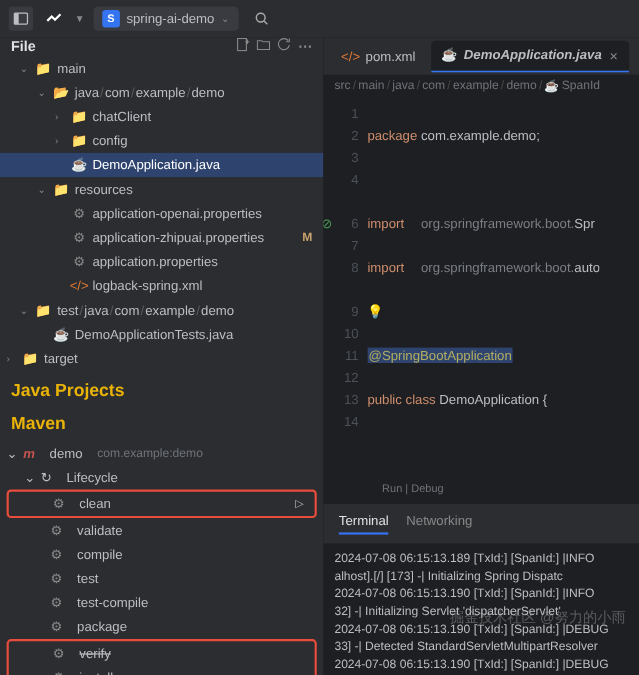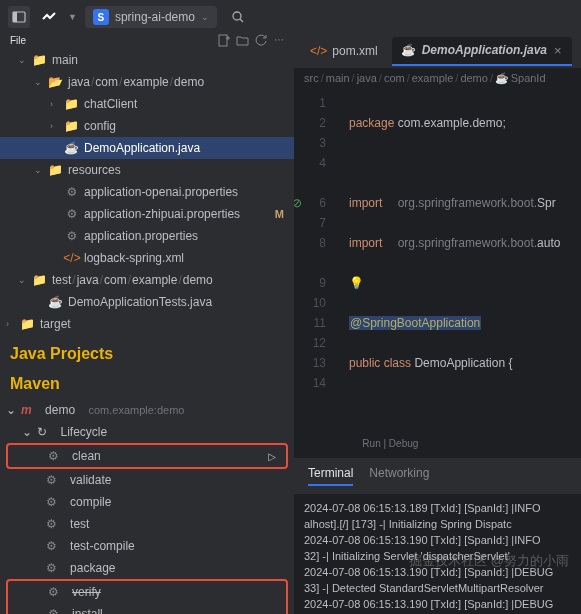--- a/index.html
+++ b/index.html
@@ -6,21 +6,21 @@
 body { background:#1e1f22; color:#bcbec4; font-size:12px; overflow:hidden; width:581px; height:614px; position:relative; }
 .titlebar { height:34px; background:#2b2d30; display:flex; align-items:center; padding:0 8px; gap:8px; }
 .titlebar .tb-icon { width:22px; height:22px; display:flex; align-items:center; justify-content:center; border-radius:3px; color:#bcbec4; }
 .titlebar .tb-icon.active { background:#393b40; }
 .proj-chip { display:flex; align-items:center; gap:6px; background:#393b40; padding:3px 8px; border-radius:4px; }
 .proj-chip .chip-icon { width:16px; height:16px; background:#3574f0; border-radius:3px; display:flex; align-items:center; justify-content:center; color:#fff; font-weight:bold; font-size:10px; }
 .proj-chip .chev { color:#888; font-size:9px; }
 .search-icon { margin-left:6px; color:#a9a9a9; }
 .main-area { display:flex; height:580px; }
 .sidebar { width:294px; background:#2b2d30; display:flex; flex-direction:column; overflow:hidden; }
-.panel-header { height:28px; display:flex; align-items:center; padding:0 10px; font-weight:400; color:#dfe1e5; font-size:10px; justify-content:space-between; }
+.panel-header { height:28px; display:flex; align-items:center; padding:0 10px; font-weight:700; color:#dfe1e5; font-size:13px; justify-content:space-between; }
 .panel-header .actions { display:flex; gap:6px; color:#888; }
 .tree { padding:2px 0; }
 .tree-item { display:flex; align-items:center; height:22px; padding-left:var(--pad,10px); cursor:pointer; gap:4px; white-space:nowrap; position:relative; }
 .tree-item.selected { background:#2e436e; }
 .tree-item .arrow { width:10px; color:#888; font-size:9px; }
 .tree-item .icon { width:16px; display:flex; align-items:center; justify-content:center; }
 .tree-item .label { color:#bcbec4; font-size:12px; }
 .tree-item.selected .label { color:#fff; }
 .tree-item .sep { color:#5a5a5a; margin:0 1px; }
 .badge-m { position:absolute; right:10px; color:#c9a26d; font-weight:bold; font-size:11px; }
@@ -34,21 +34,21 @@
 .tab { display:flex; align-items:center; gap:5px; padding:6px 10px; border-radius:4px 4px 0 0; cursor:pointer; font-size:12px; }
 .tab.active { background:#1e1f22; border-bottom:2px solid #3574f0; }
 .tab .close { color:#888; font-size:13px; margin-left:2px; }
 .breadcrumb { padding:4px 10px; color:#6f737a; font-size:11px; display:flex; gap:2px; }
 .breadcrumb .sep { color:#4a4a4a; }
 .code-area { flex:1; display:flex; overflow:hidden; font-family:'JetBrains Mono','Consolas',monospace; font-size:12px; }
 .gutter { width:40px; text-align:right; padding:4px 8px 4px 0; color:#4b5059; line-height:20px; position:relative; }
 .gutter .ln { height:20px; }
 .gutter-icon { position:absolute; left:-2px; color:#499c54; font-size:12px; }
 .code { padding:4px 0; line-height:20px; white-space:pre; overflow:hidden; }
-.code .line { height:20px;margin-left:15px; }
+.code .line { height:20px; }
 .kw { color:#cf8e6d; }
 .type { color:#bcbec4; }
 .anno { background:#2e436e; color:#b3ae60; padding:0 1px; }
 .comment { color:#7a7e85;padding-left:12px; }
 .hint { color:#6f737a; font-size:10px; font-style:normal; }
 .bulb { color:#f2c55c; }
 .terminal-panel { border-top:1px solid #1e1f22; background:#2b2d30; }
 .term-tabs { display:flex; gap:16px; padding:8px 14px; font-size:12px; }
 .term-tab { color:#888; cursor:pointer; }
 .term-tab.active { color:#dfe1e5; border-bottom:2px solid #3574f0; padding-bottom:4px; }

